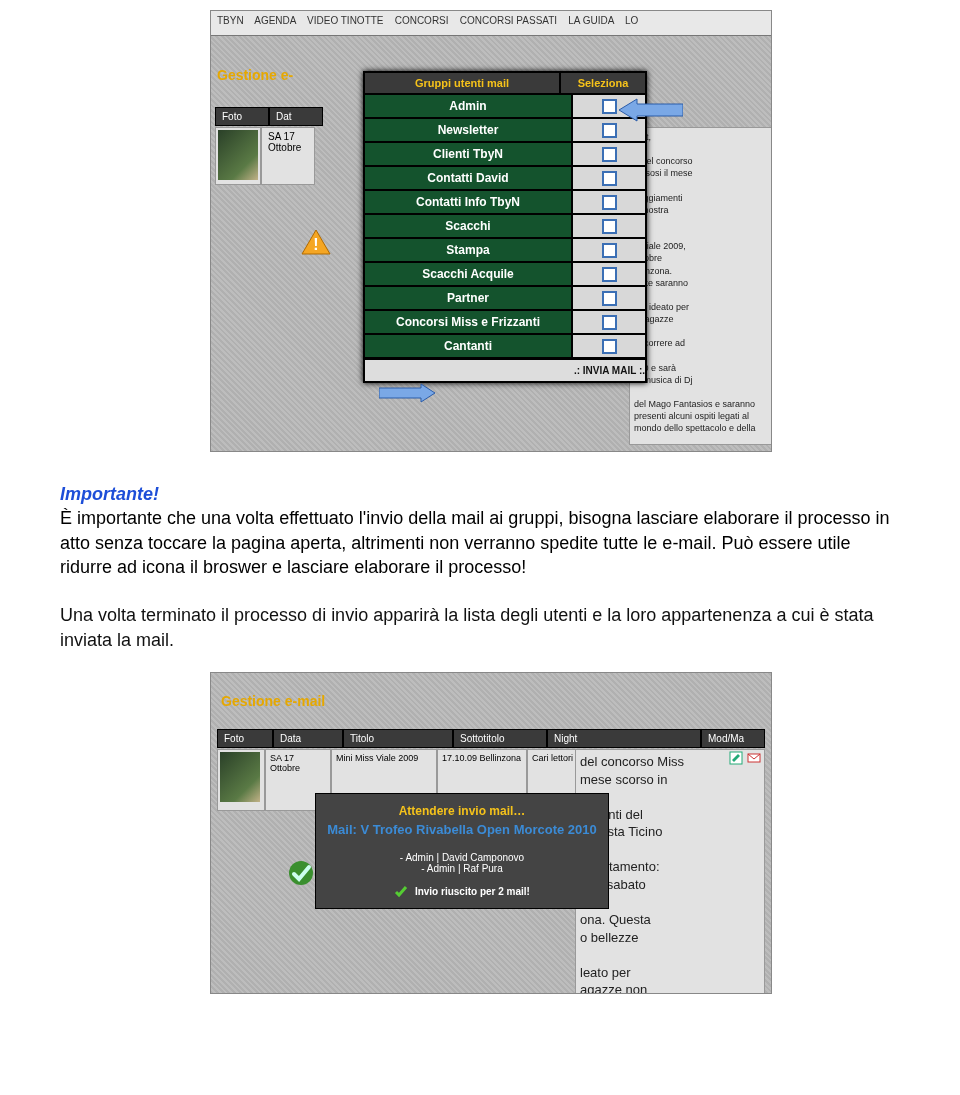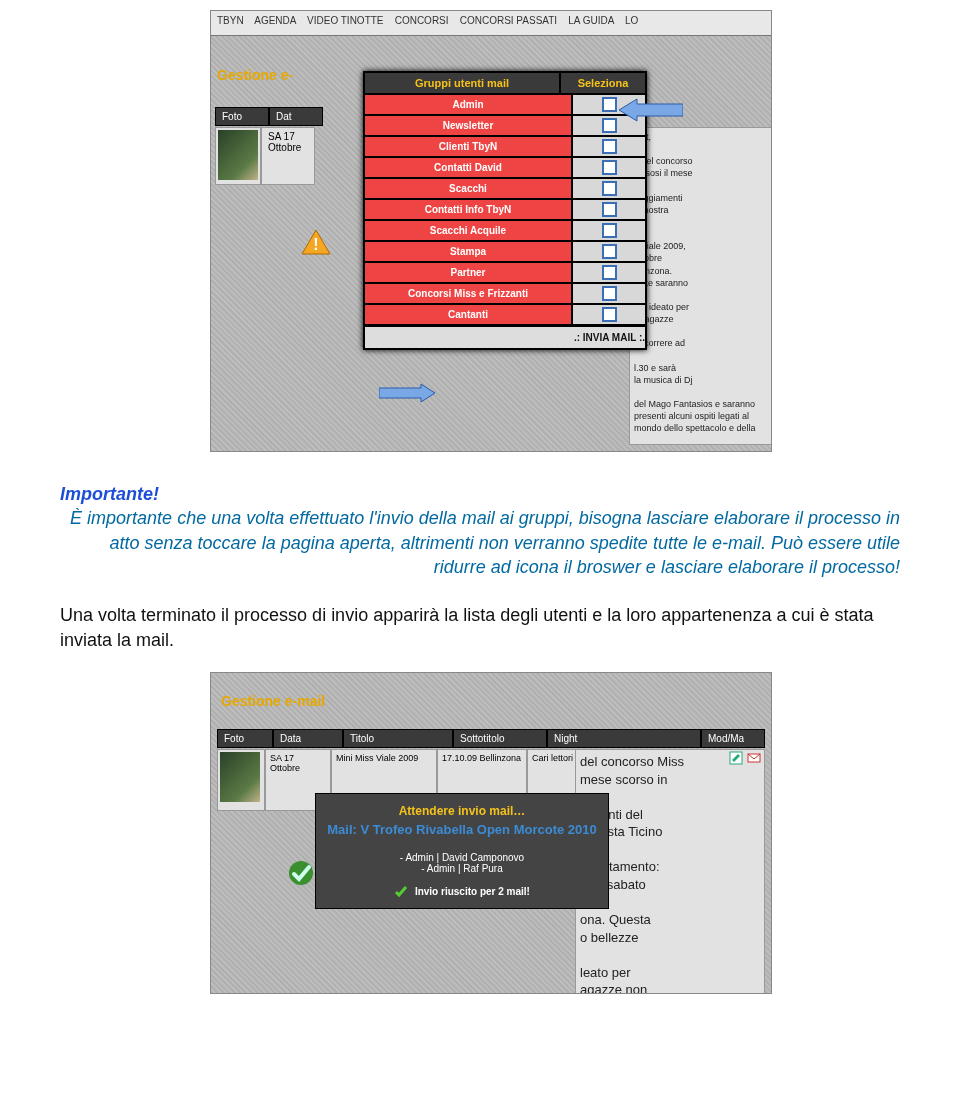--- a/index.html
+++ b/index.html
@@ -78,22 +78,22 @@
   }
   .dlg-headrow { display: flex; }
   .dlg-headrow .dh {
     background: #3a3a3a; color: #f5c21a; font-weight: bold;
     border: 1px solid #000; padding: 4px 6px; text-align: center;
   }
   .dh1 { flex: 1; }
   .dh2 { width: 72px; }
   .dlg-row { display: flex; }
   .dlg-row .dc1 {
-    flex: 1; background: #ef4444; color: #fff; border: 1px solid #000;
-    padding: 4px 18px; text-align: center; font-weight: bold; font-size: 10px;
+    flex: 1; background: #14532d; color: #fff; border: 1px solid #000;
+    padding: 4px 18px; text-align: center; font-weight: bold; font-size: 12px;
   }
   .dlg-row .dc2 {
     width: 72px; background: #d8d8d8; border: 1px solid #000;
     display: flex; align-items: center; justify-content: center;
   }
   .cb {
     width: 11px; height: 11px; border: 2px solid #3b6fb5; background: #fff;
   }
   .dlg-send {
     display: flex; border-top: 1px solid #000;
@@ -116,21 +116,21 @@
     margin: 30px 60px 20px 60px;
     font-family: Tahoma, Verdana, sans-serif;
     font-size: 18px;
     color: #111;
     line-height: 1.35;
   }
   .doc-text .important-title {
     color: #1d4ed8; font-weight: bold; font-style: italic;
   }
   .doc-text .important-body {
-    color: #0369a1; font-style: italic; text-align: right;
+    color: #000000; 
   }
 
   
   .shot2 {
     position: relative;
     margin: 10px 0 0 210px;
     width: 560px;
     height: 320px;
     border: 1px solid #888;
     background: #b5b5b5;
@@ -275,39 +275,39 @@
           <div class="cb"></div>
         </div>
       </div>
     <div class="dlg-row">
         <div class="dc1">Contatti David</div>
         <div class="dc2">
           <div class="cb"></div>
         </div>
       </div>
     <div class="dlg-row">
+        <div class="dc1">Contatti Info TbyN</div>
+        <div class="dc2">
+          <div class="cb"></div>
+        </div>
+      </div>
+    <div class="dlg-row">
         <div class="dc1">Scacchi</div>
         <div class="dc2">
           <div class="cb"></div>
         </div>
       </div>
     <div class="dlg-row">
-        <div class="dc1">Contatti Info TbyN</div>
+        <div class="dc1">Stampa</div>
         <div class="dc2">
           <div class="cb"></div>
         </div>
       </div>
     <div class="dlg-row">
         <div class="dc1">Scacchi Acquile</div>
-        <div class="dc2">
-          <div class="cb"></div>
-        </div>
-      </div>
-    <div class="dlg-row">
-        <div class="dc1">Stampa</div>
         <div class="dc2">
           <div class="cb"></div>
         </div>
       </div>
     <div class="dlg-row">
         <div class="dc1">Partner</div>
         <div class="dc2">
           <div class="cb"></div>
         </div>
       </div>

